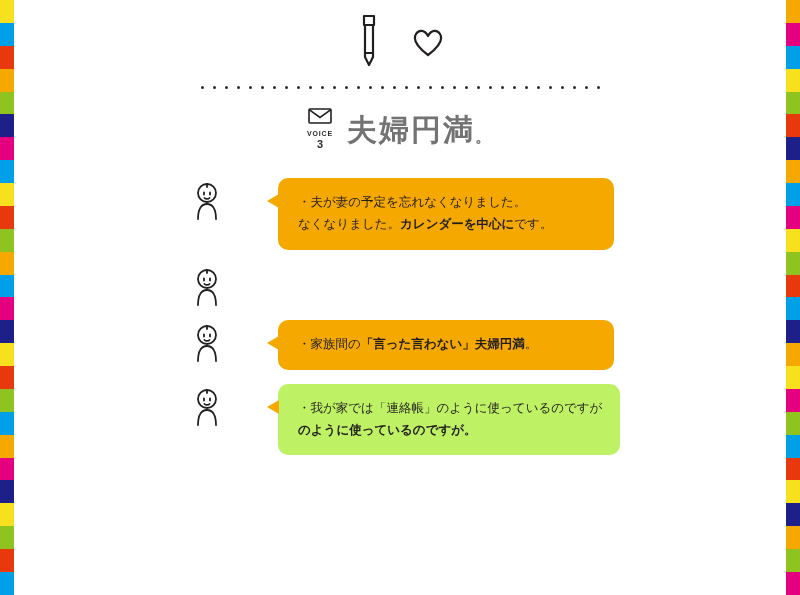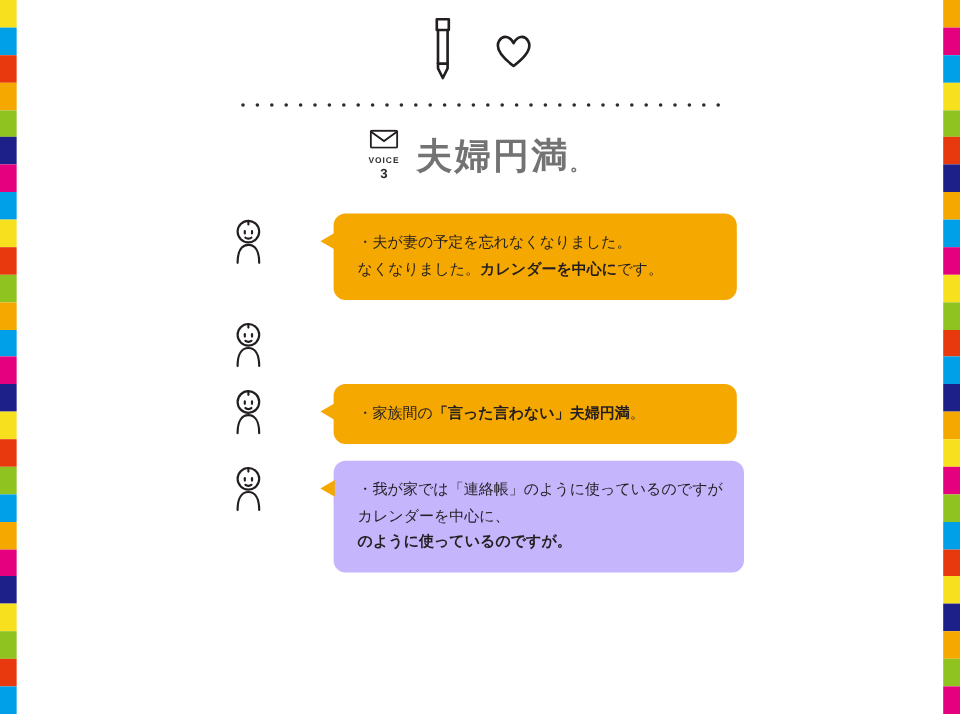--- a/index.html
+++ b/index.html
@@ -324,23 +324,22 @@
     <g fill="none" stroke="#231f20" stroke-width="1.8" stroke-linecap="round" stroke-linejoin="round">
       <circle cx="15" cy="11" r="9"></circle>
       <path d="M6 37 C6 27 9.5 22 15 22 C20.5 22 24 27 24 37"></path>
       <path d="M15 2 L15 5"></path>
       <path d="M12 10.5 L12 12.5"></path>
       <path d="M18 10.5 L18 12.5"></path>
       <path d="M12.5 16 C13.5 17.2 16.5 17.2 17.5 16"></path>
     </g>
   </svg>
         </div>
-        <div class="bubble" style="background: #c4b5fd;">
+        <div class="bubble" style="background: #bef264;">
           <div class="line bullet"><span>我が家では「連絡帳」のように使っているのですが</span></div>
-          <div class="line"><span>カレンダーを中心に、</span></div>
           <div class="line"><b>のように使っているのですが。</b></div>
         </div>
       </div>
     </div>
 </div>
 
 <div class="edge-strip right">
     <div class="seg" style="background: rgb(245, 168, 0); height: 22.8846px;"></div>
     <div class="seg" style="background: rgb(228, 0, 127); height: 22.8846px;"></div>
     <div class="seg" style="background: rgb(0, 160, 233); height: 22.8846px;"></div>

